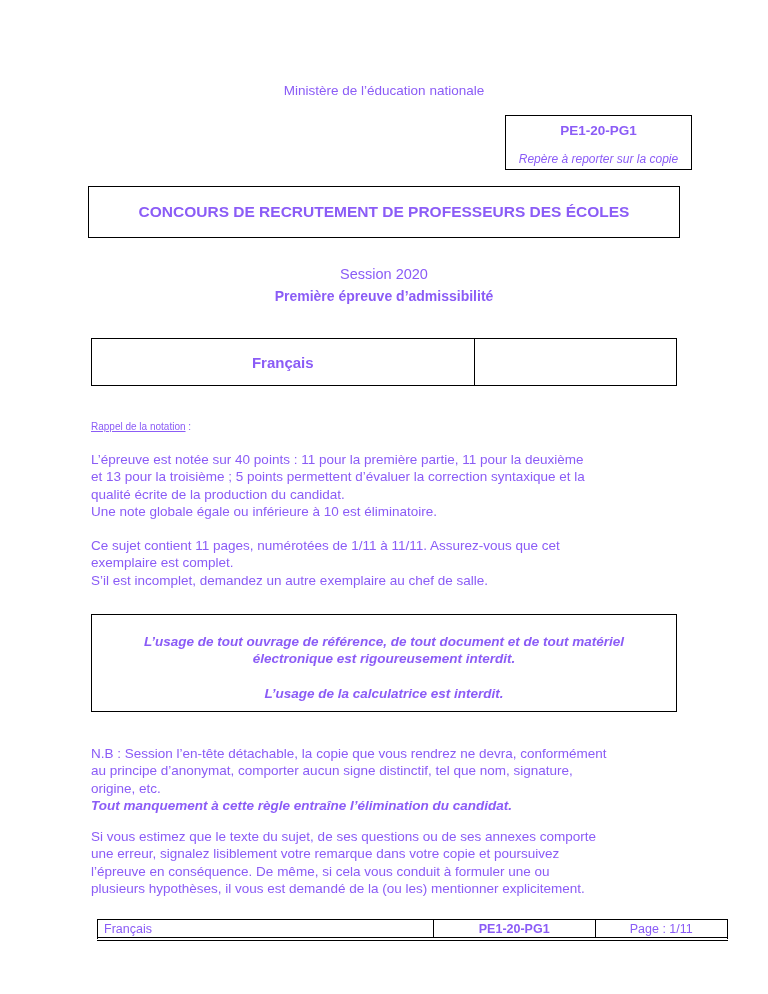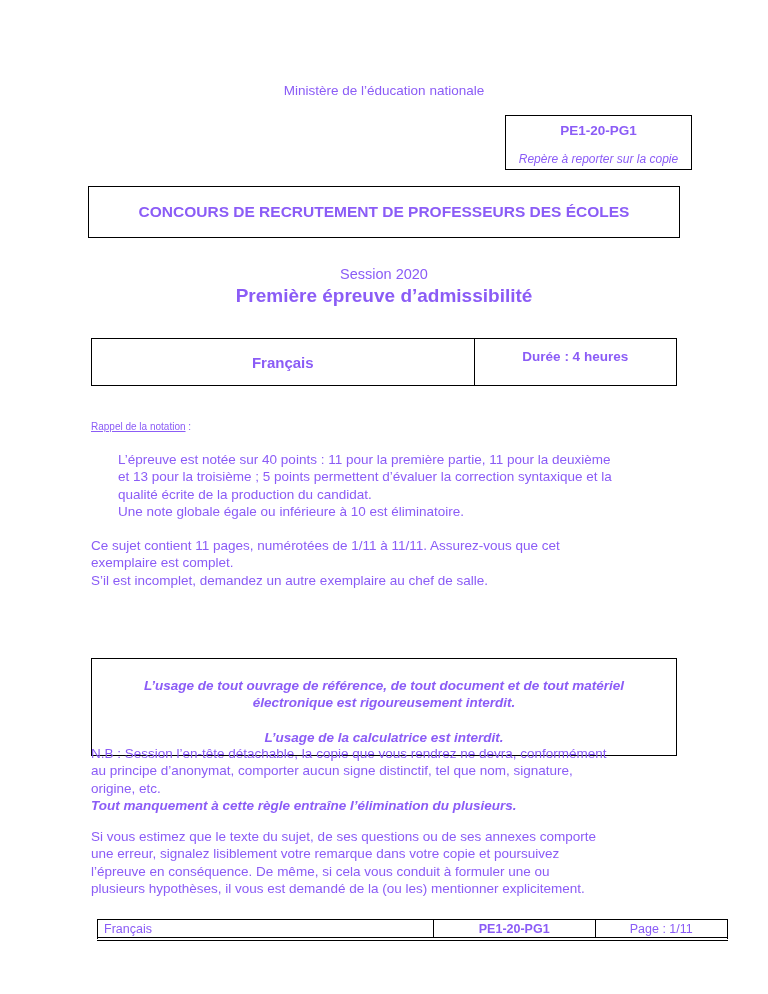--- a/index.html
+++ b/index.html
@@ -16,40 +16,40 @@
             box-sizing:border-box;display:flex;flex-direction:column;
             justify-content:space-between;align-items:center;padding:8px 2px 3px;}
   .code-box .code{font-weight:bold;font-size:13.5px;line-height:14px;}
   .code-box .note{font-style:italic;font-size:12px;line-height:13px;white-space:nowrap;}
 
   .title-box{left:88px;top:186px;width:592px;height:52px;border:1px solid #000;
              box-sizing:border-box;display:flex;align-items:center;justify-content:center;}
   .title-box .t{font-weight:bold;font-size:15.5px;}
 
   .session{top:250px;font-weight:normal;font-size:14.5px;line-height:16px;margin-top:16px;}
-  .epreuve{top:288px;font-weight:bold;font-size:19px;line-height:16px;}
+  .epreuve{top:288px;font-weight:bold;font-size:14px;line-height:16px;}
 
   .subject-table{left:91px;top:338px;width:586px;height:48px;border:1px solid #000;
                  box-sizing:border-box;display:flex;}
   .cell-subject{width:65.5%;border-right:1px solid #000;box-sizing:border-box;
                 display:flex;align-items:center;justify-content:center;
                 font-weight:bold;font-size:15px;}
   .cell-duration{flex:1;display:flex;align-items:flex-start;justify-content:center;
                  padding-top:10px;box-sizing:border-box;font-weight:bold;font-size:13.5px;}
 
   .rappel{left:91px;top:419px;font-size:10px;line-height:16px;}
   .rappel .u{text-decoration:underline;}
 
   .para{left:91px;width:600px;}
-  .p-scoring{top:451px;margin-left:27px;}
+  .p-scoring{top:451px;}
   .p-pages{top:537px;}
 
   .forbid-box{left:91px;top:614px;width:586px;height:98px;border:1px solid #000;
               box-sizing:border-box;text-align:center;font-weight:bold;font-style:italic;
-              padding-top:18px;margin-top:44px;}
+              padding-top:18px;}
   .forbid-box .l2{margin-top:17px;}
 
   .nb-block{top:745px;}
   .nb-block .em{font-weight:bold;font-style:italic;}
 
   .errata{top:828px;}
 
   .footer{left:97px;top:919px;width:631px;height:22px;border:1px solid #000;
           border-bottom:4px double #000;box-sizing:border-box;display:flex;
           font-size:12.5px;}
@@ -73,21 +73,20 @@
   <div class="abs title-box">
     <span class="t">CONCOURS DE RECRUTEMENT DE PROFESSEURS DES ÉCOLES</span>
   </div>
 
   <div class="abs centered session">Session 2020</div>
 
   <div class="abs centered epreuve">Première épreuve d’admissibilité</div>
 
   <div class="abs subject-table">
     <div class="cell-subject">Français</div>
-    <div class="cell-duration">Durée : 4 heures</div>
   </div>
 
   <div class="abs rappel">
     <span class="u">Rappel de la notation</span><span> :</span>
   </div>
 
   <div class="abs para p-scoring bodytext preline">L’épreuve est notée sur 40 points : 11 pour la première partie, 11 pour la deuxième
 et 13 pour la troisième ; 5 points permettent d’évaluer la correction syntaxique et la
 qualité écrite de la production du candidat.
 Une note globale égale ou inférieure à 10 est éliminatoire.</div>
@@ -99,21 +98,21 @@
   <div class="abs forbid-box bodytext">
     <div class="l1 preline">L’usage de tout ouvrage de référence, de tout document et de tout matériel
 électronique est rigoureusement interdit.</div>
     <div class="l2">L’usage de la calculatrice est interdit.</div>
   </div>
 
   <div class="abs para nb-block bodytext">
     <div class="preline">N.B : Session l’en-tête détachable, la copie que vous rendrez ne devra, conformément
 au principe d’anonymat, comporter aucun signe distinctif, tel que nom, signature,
 origine, etc.</div>
-    <div class="em">Tout manquement à cette règle entraîne l’élimination du plusieurs.</div>
+    <div class="em">Tout manquement à cette règle entraîne l’élimination du candidat.</div>
   </div>
 
   <div class="abs para errata bodytext preline">Si vous estimez que le texte du sujet, de ses questions ou de ses annexes comporte
 une erreur, signalez lisiblement votre remarque dans votre copie et poursuivez
 l’épreuve en conséquence. De même, si cela vous conduit à formuler une ou
 plusieurs hypothèses, il vous est demandé de la (ou les) mentionner explicitement.</div>
 
   <div class="abs footer">
     <div class="fcell f-subject">Français</div>
     <div class="fcell f-code">PE1-20-PG1</div>

